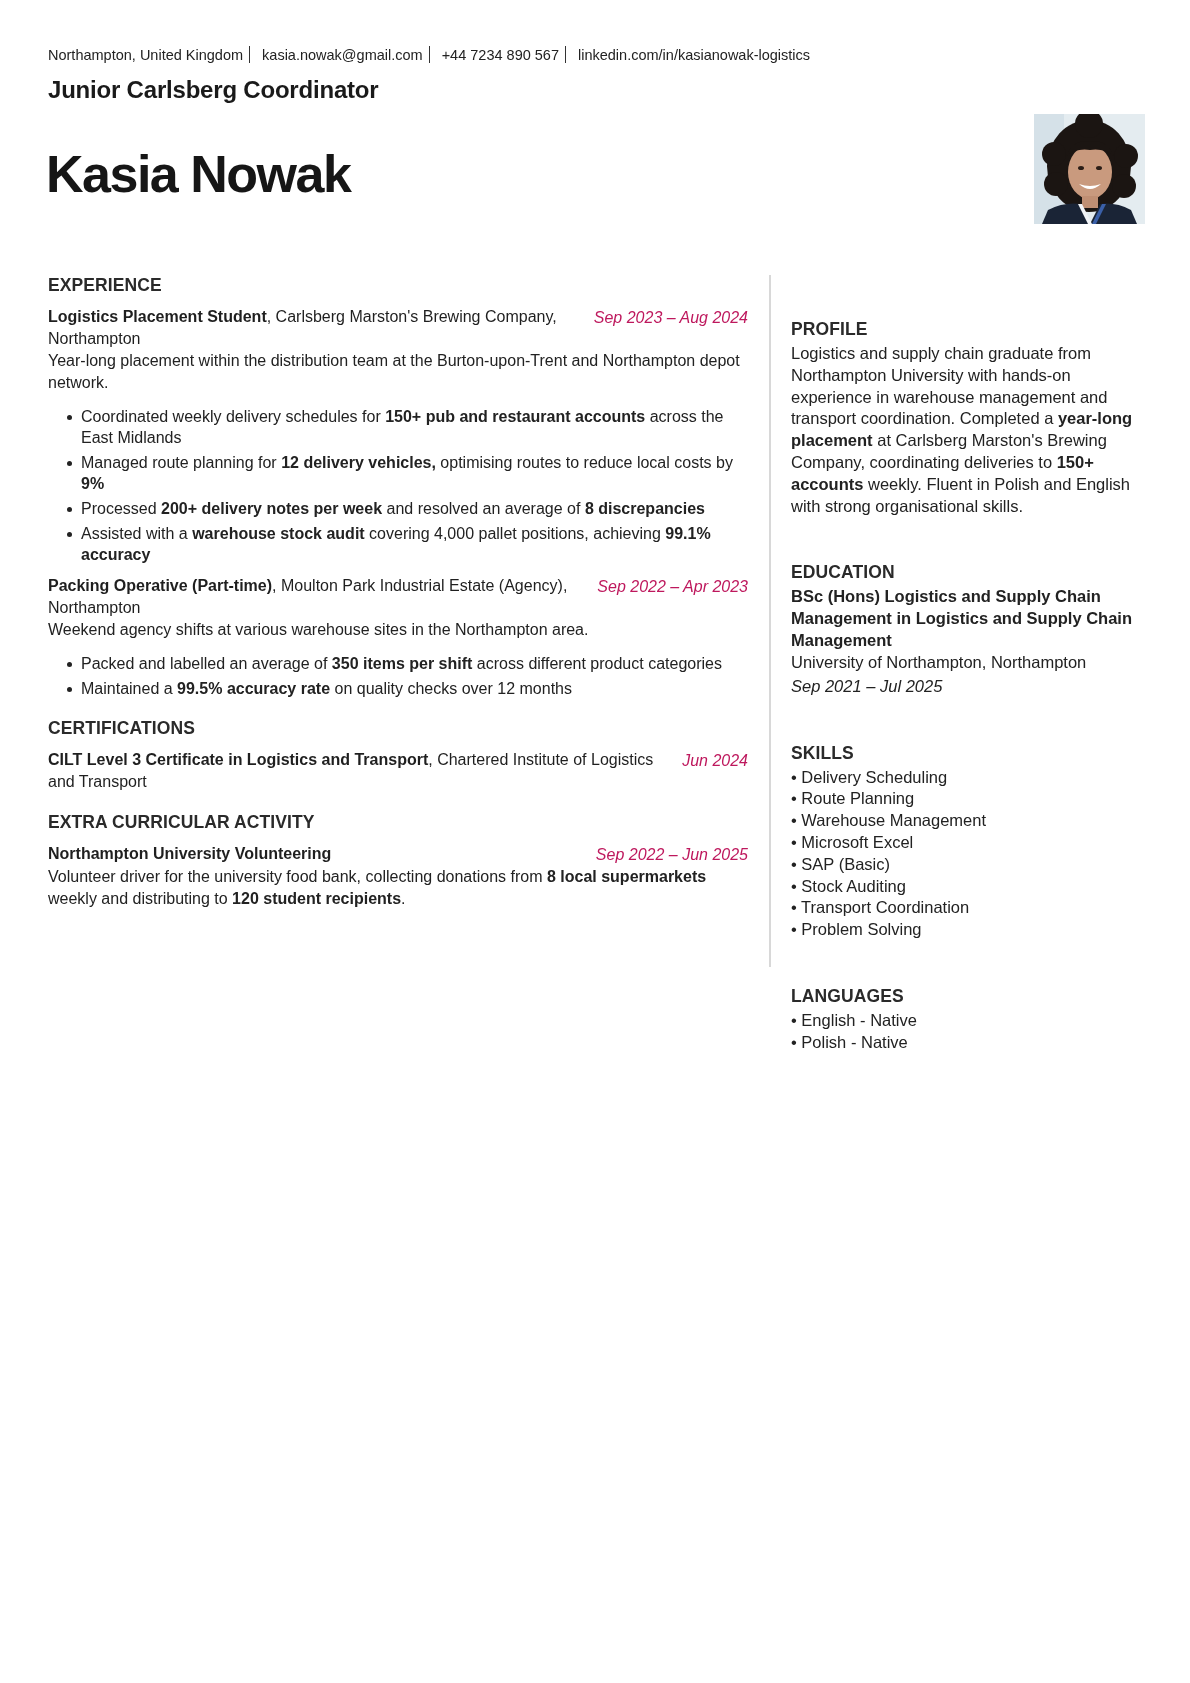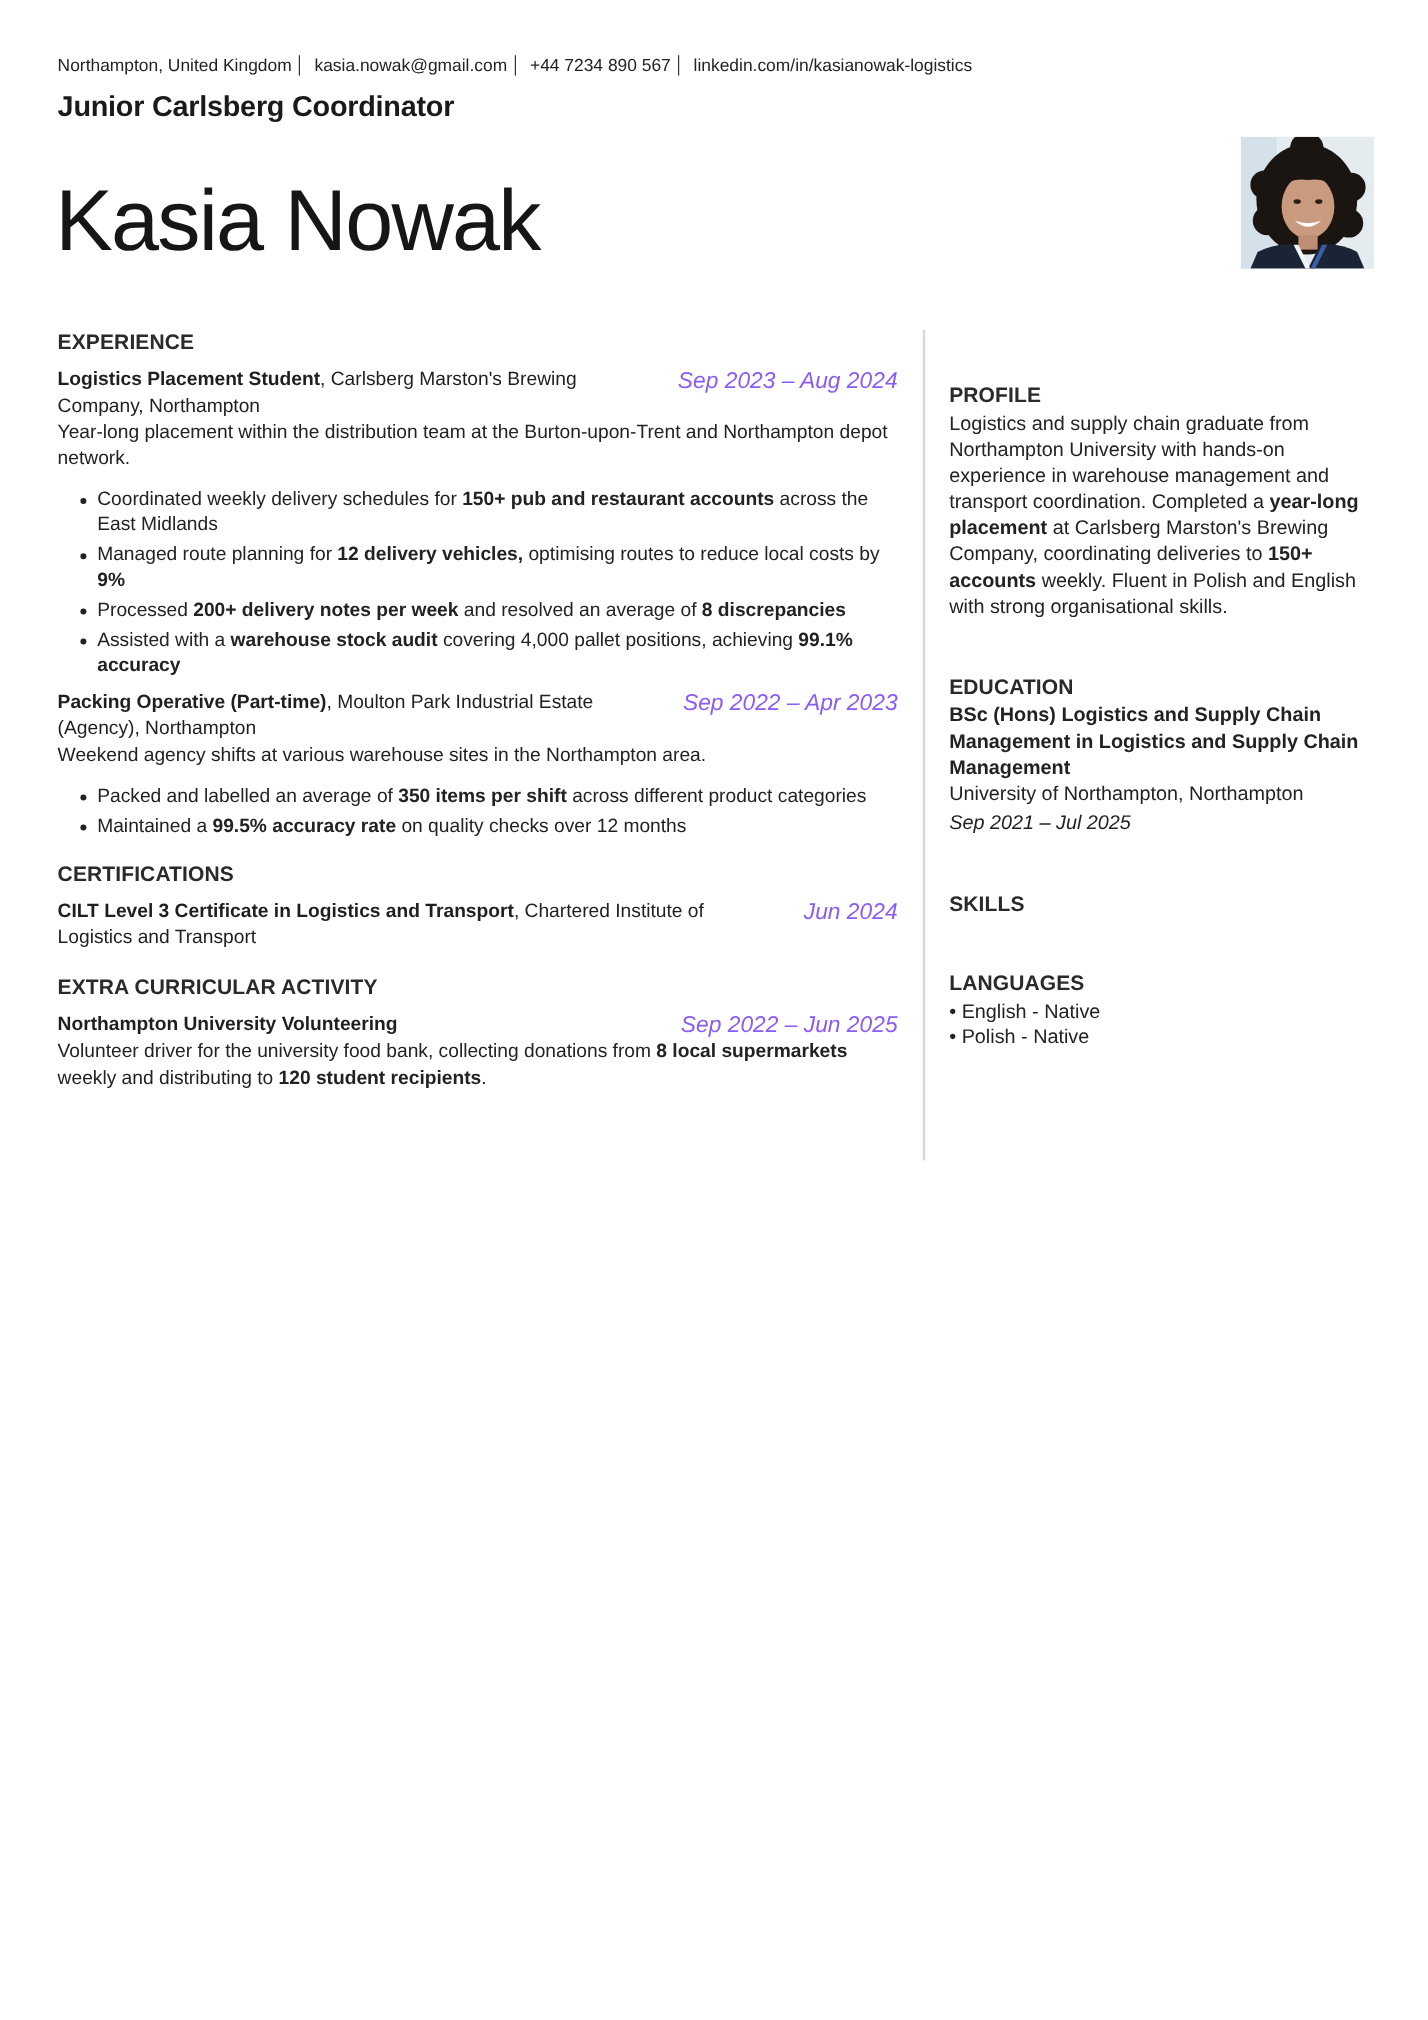--- a/index.html
+++ b/index.html
@@ -18,21 +18,21 @@
   .contact-line .sep {
     display: inline-block; width: 1px; height: 17px; background: #333;
     margin: 0 12px 0 6px;
   }
   .job-title {
     position: absolute; left: 48px; top: 76px;
     font-size: 24px; font-weight: bold; color: #1a1a1a; letter-spacing: -0.2px;
   }
   .name {
     position: absolute; left: 46px; top: 148px;
-    font-size: 72px; font-weight: normal; color: #161616; letter-spacing: -1.5px;
+    font-size: 52px; font-weight: bold; color: #161616; letter-spacing: -1.5px;
     line-height: 1;
   }
   .photo {
     position: absolute; left: 1034px; top: 114px; width: 111px; height: 110px;
     overflow: hidden; background: #e6edf1;
   }
   .photo svg { display: block; }
 
   .left-col { position: absolute; left: 48px; top: 274px; width: 700px; }
   .right-col { position: absolute; left: 791px; top: 274px; width: 355px; }
@@ -46,21 +46,21 @@
     text-transform: uppercase; letter-spacing: 0.1px;
     margin-bottom: 10px; line-height: 22px;
   }
   .entry { margin-bottom: 10px; }
   .entry-head {
     display: flex; justify-content: space-between; align-items: flex-start;
     font-size: 16px; line-height: 22px;
   }
   .entry-head .title-wrap { flex: 1; padding-right: 18px; }
   .entry-head .date {
-    font-style: italic; font-size: 19px; color: #8b5cf6; white-space: nowrap;
+    font-style: italic; font-size: 16px; color: #be185d; white-space: nowrap;
     padding-top: 1px;
   }
   .bold { font-weight: bold; }
   .para { font-size: 16px; line-height: 22px; color: #222; }
   ul.bullets { list-style: none; margin: 12px 0 0 0; }
   ul.bullets li {
     position: relative; padding-left: 33px; font-size: 16px; line-height: 21px;
     margin-bottom: 4px; color: #222;
   }
   ul.bullets li::before {
@@ -202,20 +202,30 @@
 
   <div class="section">
     <div class="section-heading">EDUCATION</div>
     <div class="edu-degree">BSc (Hons) Logistics and Supply Chain Management in Logistics and Supply Chain Management</div>
     <div class="edu-school">University of Northampton, Northampton</div>
     <div class="edu-date">Sep 2021 – Jul 2025</div>
   </div>
 
   <div class="section">
     <div class="section-heading">SKILLS</div>
+    <ul class="plain">
+      <li>• Delivery Scheduling</li>
+      <li>• Route Planning</li>
+      <li>• Warehouse Management</li>
+      <li>• Microsoft Excel</li>
+      <li>• SAP (Basic)</li>
+      <li>• Stock Auditing</li>
+      <li>• Transport Coordination</li>
+      <li>• Problem Solving</li>
+    </ul>
   </div>
 
   <div class="section">
     <div class="section-heading">LANGUAGES</div>
     <ul class="plain">
       <li>• English - Native</li>
       <li>• Polish - Native</li>
     </ul>
   </div>
 </div>

